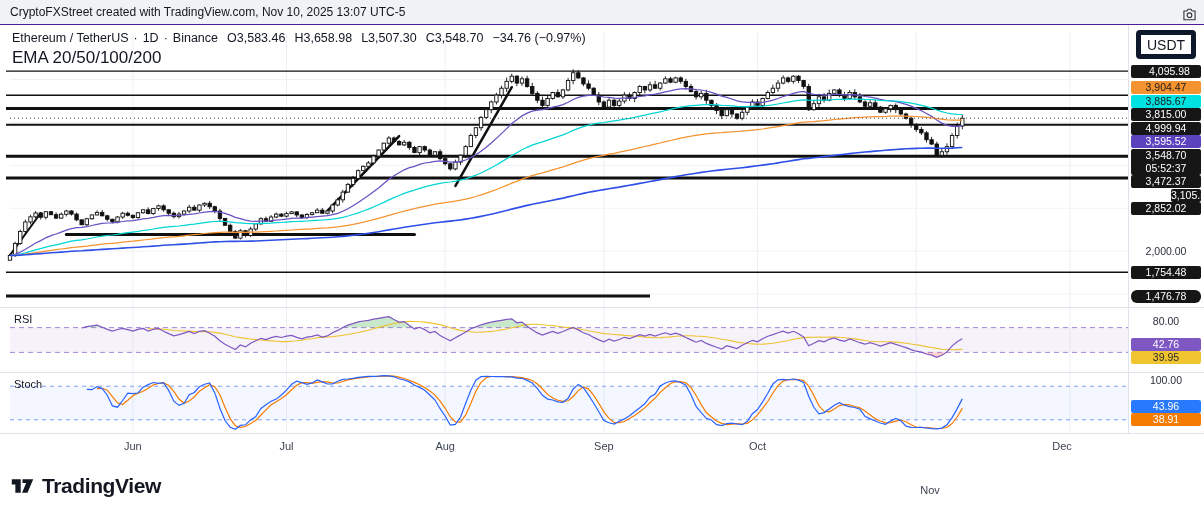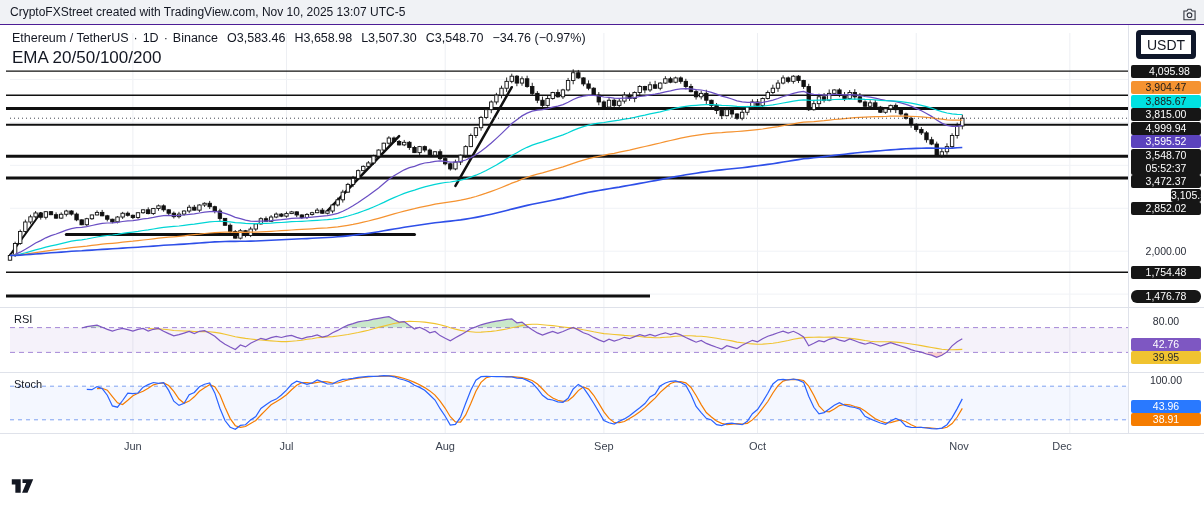--- a/index.html
+++ b/index.html
@@ -526,27 +526,28 @@
         <div class="plabel plain" style="top: 349px;">100.00</div>
         <div class="plabel " style="top: 374.882px; background: rgb(41, 121, 255); color: rgb(255, 255, 255);">43.96</div>
         <div class="plabel " style="top: 388.382px; background: rgb(245, 124, 0); color: rgb(255, 255, 255);">38.91</div>
       </div>
     <div id="time-axis">
         <div class="tlabel" style="left: 132.88px;">Jun</div>
         <div class="tlabel" style="left: 286.48px;">Jul</div>
         <div class="tlabel" style="left: 445.2px;">Aug</div>
         <div class="tlabel" style="left: 603.92px;">Sep</div>
         <div class="tlabel" style="left: 757.52px;">Oct</div>
-        <div class="tlabel" style="left: 959px;">Nov</div>
+        <div class="tlabel" style="left: 930px; margin-top: 44px;">Nov</div>
         <div class="tlabel" style="left: 1062px;">Dec</div>
       </div>
   </div>
 
   <div class="footer">
     <a class="tv-logo">
       <svg width="25" height="25" viewBox="0 0 28 28">
         <path d="M2 7h10v15H6V13H2Z" fill="#131722"></path>
         <path d="M14 7h12l-6.4 15h-6.1l4.6-10.8H14Z" fill="#131722"></path>
       </svg>
+      <span>TradingView</span>
     </a>
   </div>
 
 </div>
 
 </body></html>

